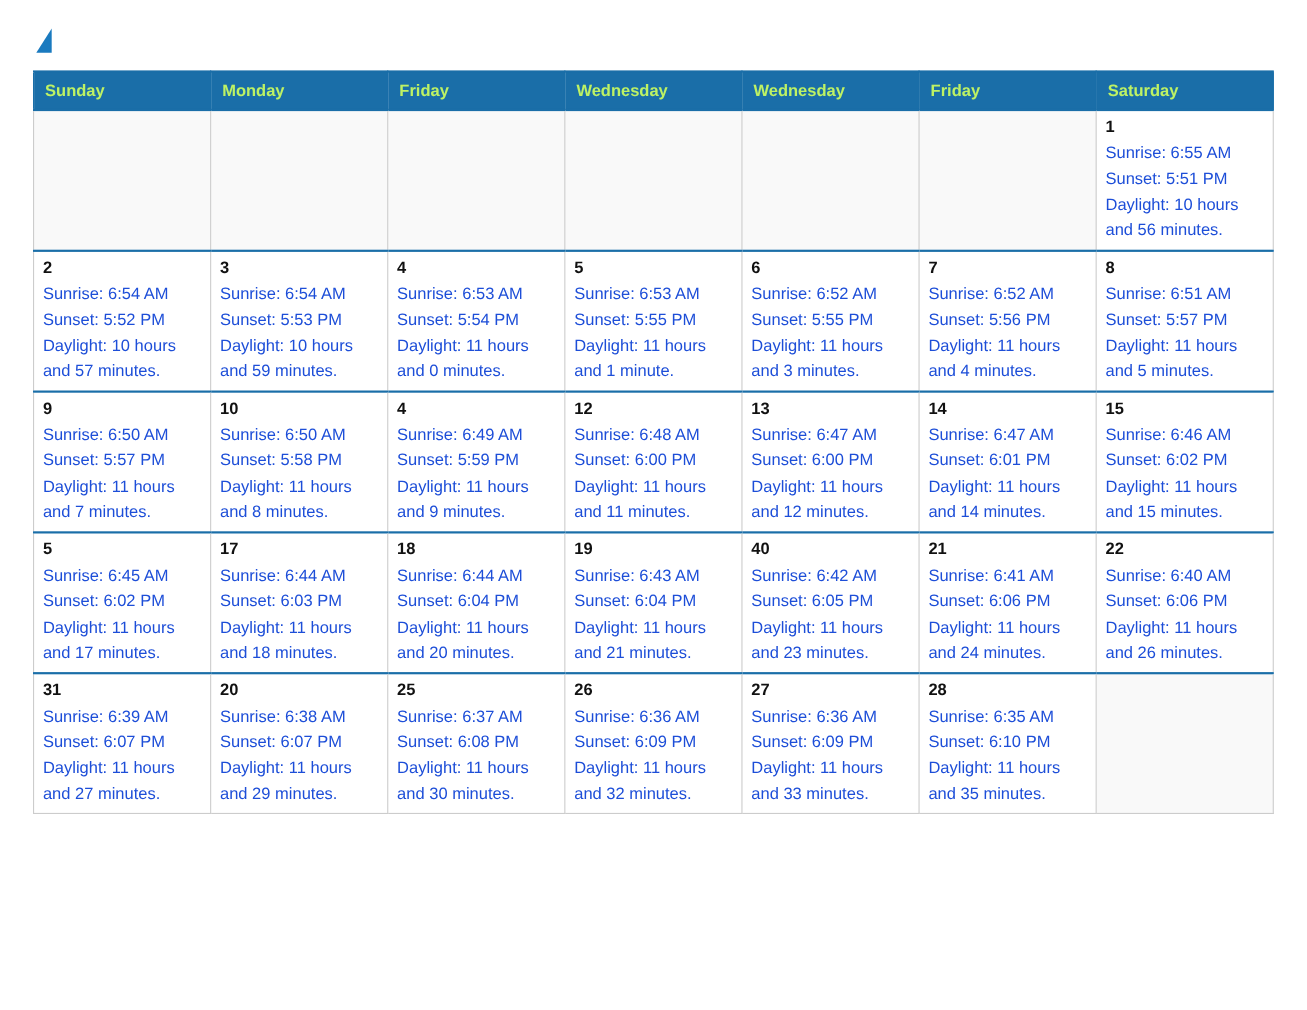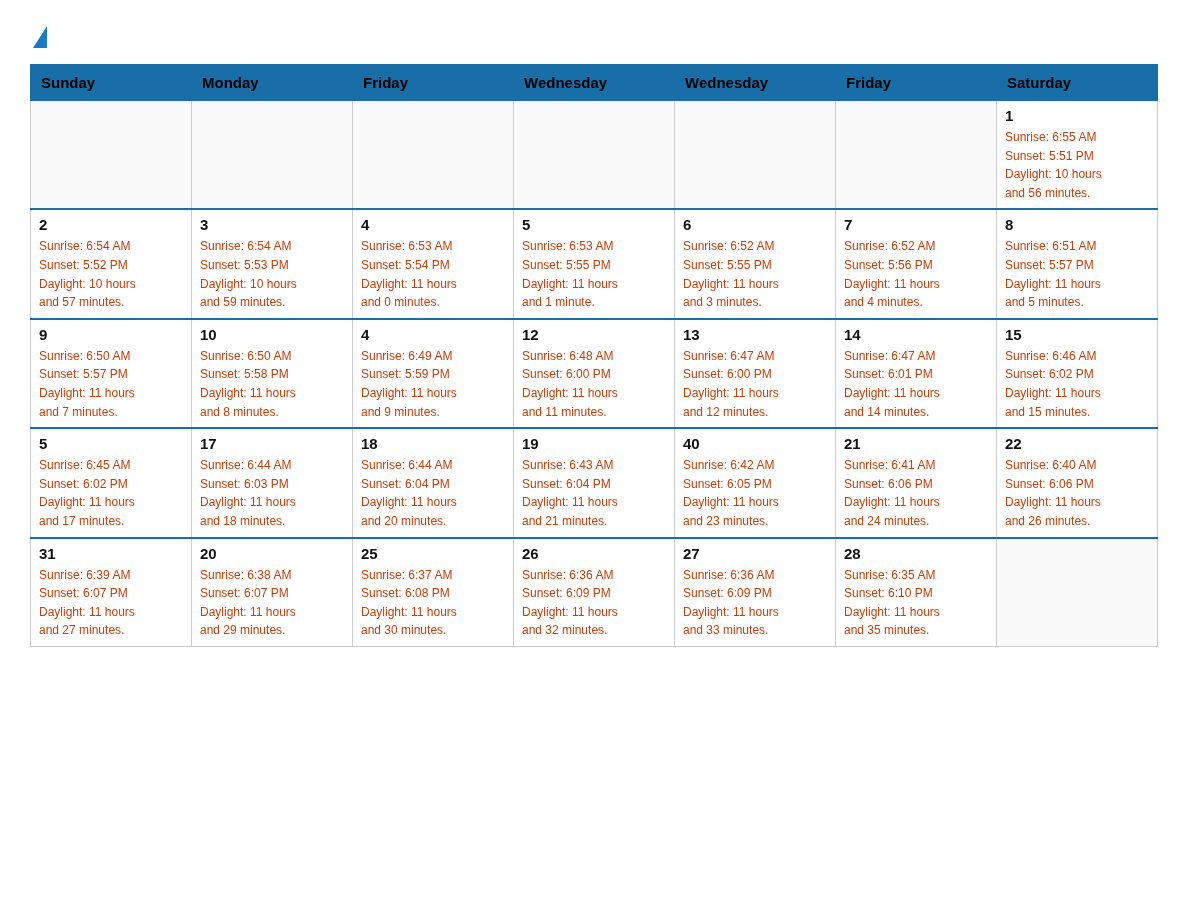--- a/index.html
+++ b/index.html
@@ -60,21 +60,21 @@
       font-size: 20px;
       color: #333;
       margin-top: 4px;
     }
     .calendar {
       width: 100%;
       border-collapse: collapse;
     }
     .calendar th {
       background-color: #1a6ea8;
-      color: #000000;
+      color: #bef264;
       font-size: 15px;
       font-weight: bold;
       padding: 8px 10px;
       text-align: left;
       border: 1px solid #1a6ea8;
       margin-top: 17px;
     }
     .calendar td {
       vertical-align: top;
       padding: 6px 8px;
@@ -90,22 +90,22 @@
       background: #f9f9f9;
     }
     .day-number {
       font-size: 15px;
       font-weight: bold;
       color: #111;
       display: block;
       margin-bottom: 4px;
     }
     .day-info {
-      font-size: 12px;
-      color: #c2410c;
+      font-size: 15px;
+      color: #1d4ed8;
       line-height: 1.55;
     }
     .calendar tr {
       border-top: 2px solid #1a6ea8;
     }
   </style>
 </head>
 <body>
 
 <div class="header">

